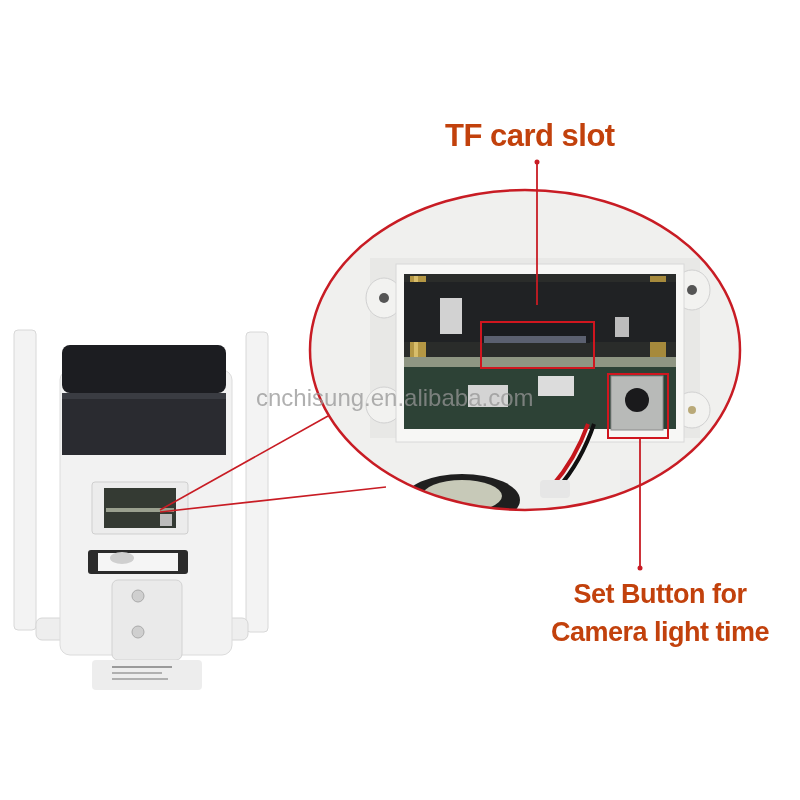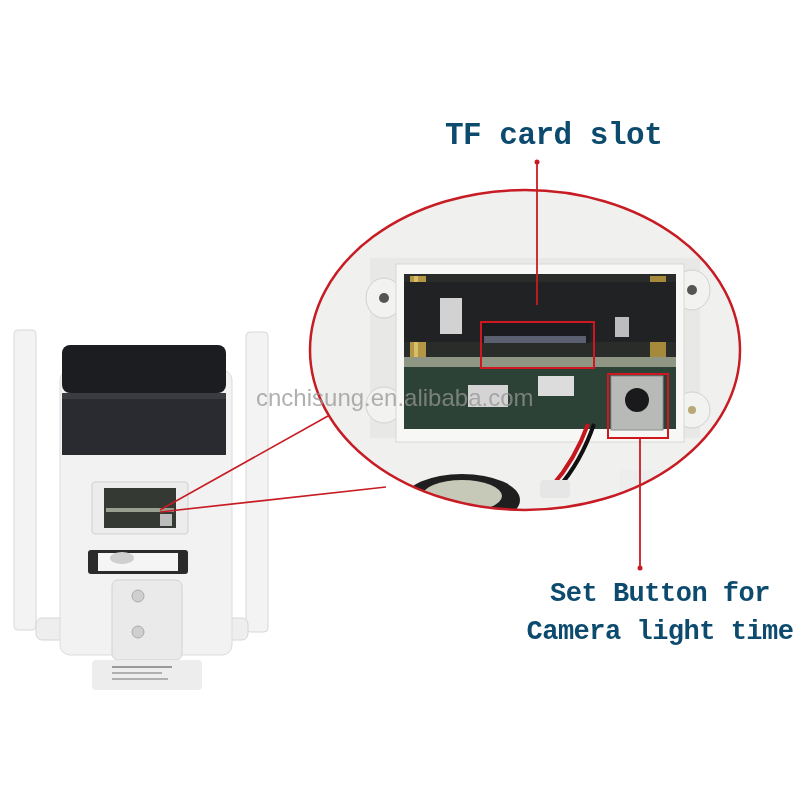--- a/index.html
+++ b/index.html
@@ -1,17 +1,17 @@
 <!DOCTYPE html>
 <html><head>
 <meta charset="utf-8">
 <style>
   html, body { margin: 0; padding: 0; background: #ffffff; }
   body { width: 800px; height: 800px; position: relative; overflow: hidden; font-family: "DejaVu Sans", sans-serif; }
-  .label { position: absolute; color: #0c4a6e; font-weight: bold; font-family: Liberation Mono, monospace; letter-spacing: -0.5px; }
+  .label { position: absolute; color: #c2410c; font-weight: bold; font-family: Liberation Sans, sans-serif; letter-spacing: -0.5px; }
   .label-tf { left: 445px; top: 118px; font-size: 31px; }
   .label-set { left: 515px; top: 575px; width: 290px; text-align: center; font-size: 27px; line-height: 38px; }
   .watermark { position: absolute; left: 256px; top: 384px; font-family: "Liberation Sans", sans-serif; font-size: 24px; color: rgba(150,150,150,0.75); text-align: right; }
   svg.scene { position: absolute; left: 0; top: 0; }
 </style>
 </head>
 <body>
 
 <svg class="scene" width="800" height="800" viewBox="0 0 800 800">
 

